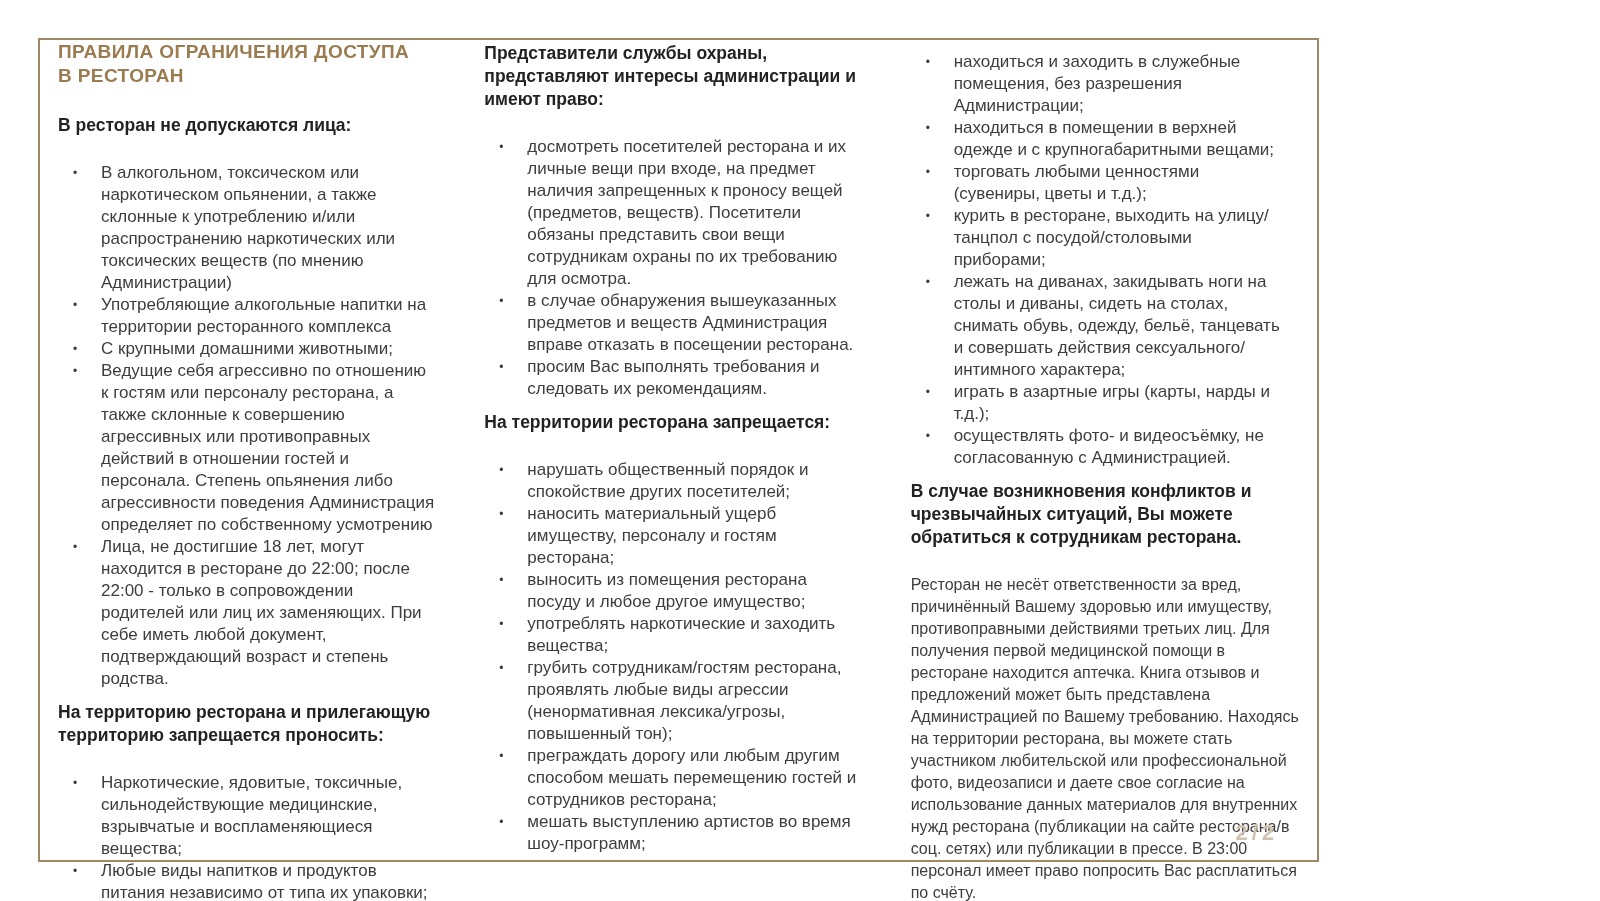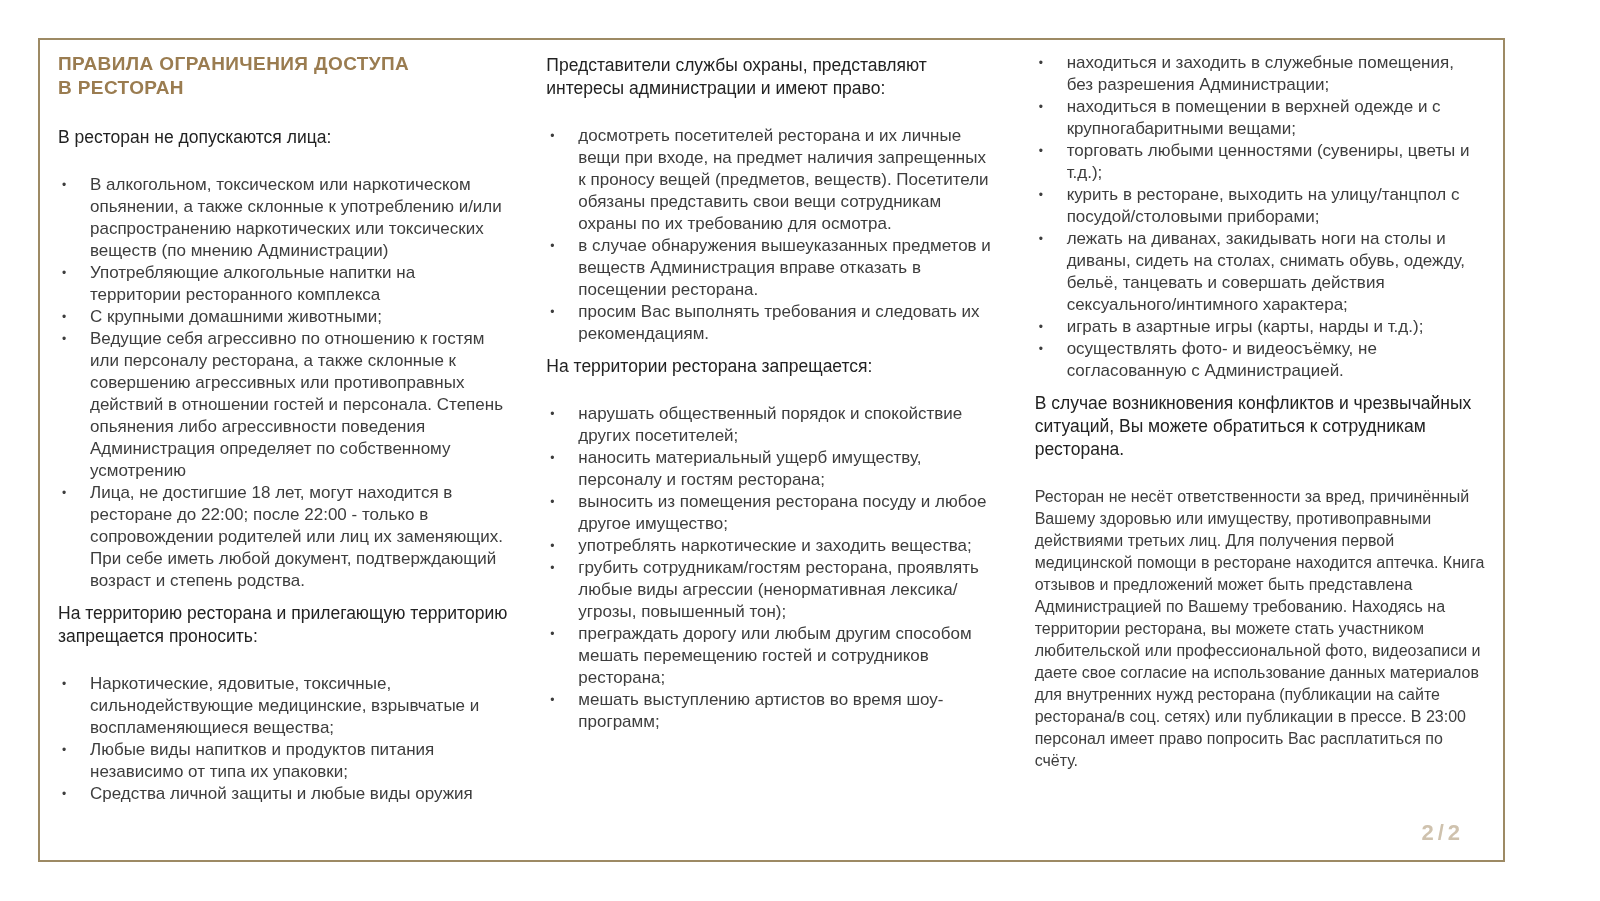--- a/index.html
+++ b/index.html
@@ -6,49 +6,49 @@
     --accent:#9a7c50;
     --border:#9d8a64;
     --text:#3d3d3d;
     --heading:#222222;
     --pagenum:#cfc2ae;
   }
   *{box-sizing:border-box;margin:0;padding:0;}
   html,body{width:1600px;height:901px;background:#ffffff;overflow:hidden;}
   body{font-family:"Liberation Sans","DejaVu Sans",sans-serif;color:var(--text);}
   .frame{
-    position:absolute;left:38px;top:38px;width:1467px;height:824px;
+    position:absolute;left:38px;top:38px;width:1281px;height:824px;
     border:2px solid var(--border);
     background:#ffffff;
-    padding:12px 18px 16px 18px;
+    padding:0 18px 16px 18px;
   }
   .columns{display:flex;gap:38px;height:100%;}
   .col{flex:1 1 0;min-width:0;}
   .title{
     color:var(--accent);
     font-weight:bold;
     font-size:19px;
     line-height:24px;
     letter-spacing:.4px;
     white-space:pre-line;
     margin-bottom:26px;
   }
   .heading{
     color:var(--heading);
-    font-weight:normal;
+    font-weight:bold;
     font-size:17.5px;
     line-height:23px;
     margin:10px 0 25px 0;
   }
   .col > .heading:first-child{margin-top:2px;}
   .paragraph{
     font-size:16px;
     line-height:22px;
   }
-  ul.list{list-style:none;margin:0;}
+  ul.list{list-style:none;margin:11px;}
   ul.list li{
     position:relative;
     padding-left:32px;
     font-size:17px;
     line-height:22px;
   }
   ul.list li::before{
     content:"•";
     position:absolute;
     left:4px;

